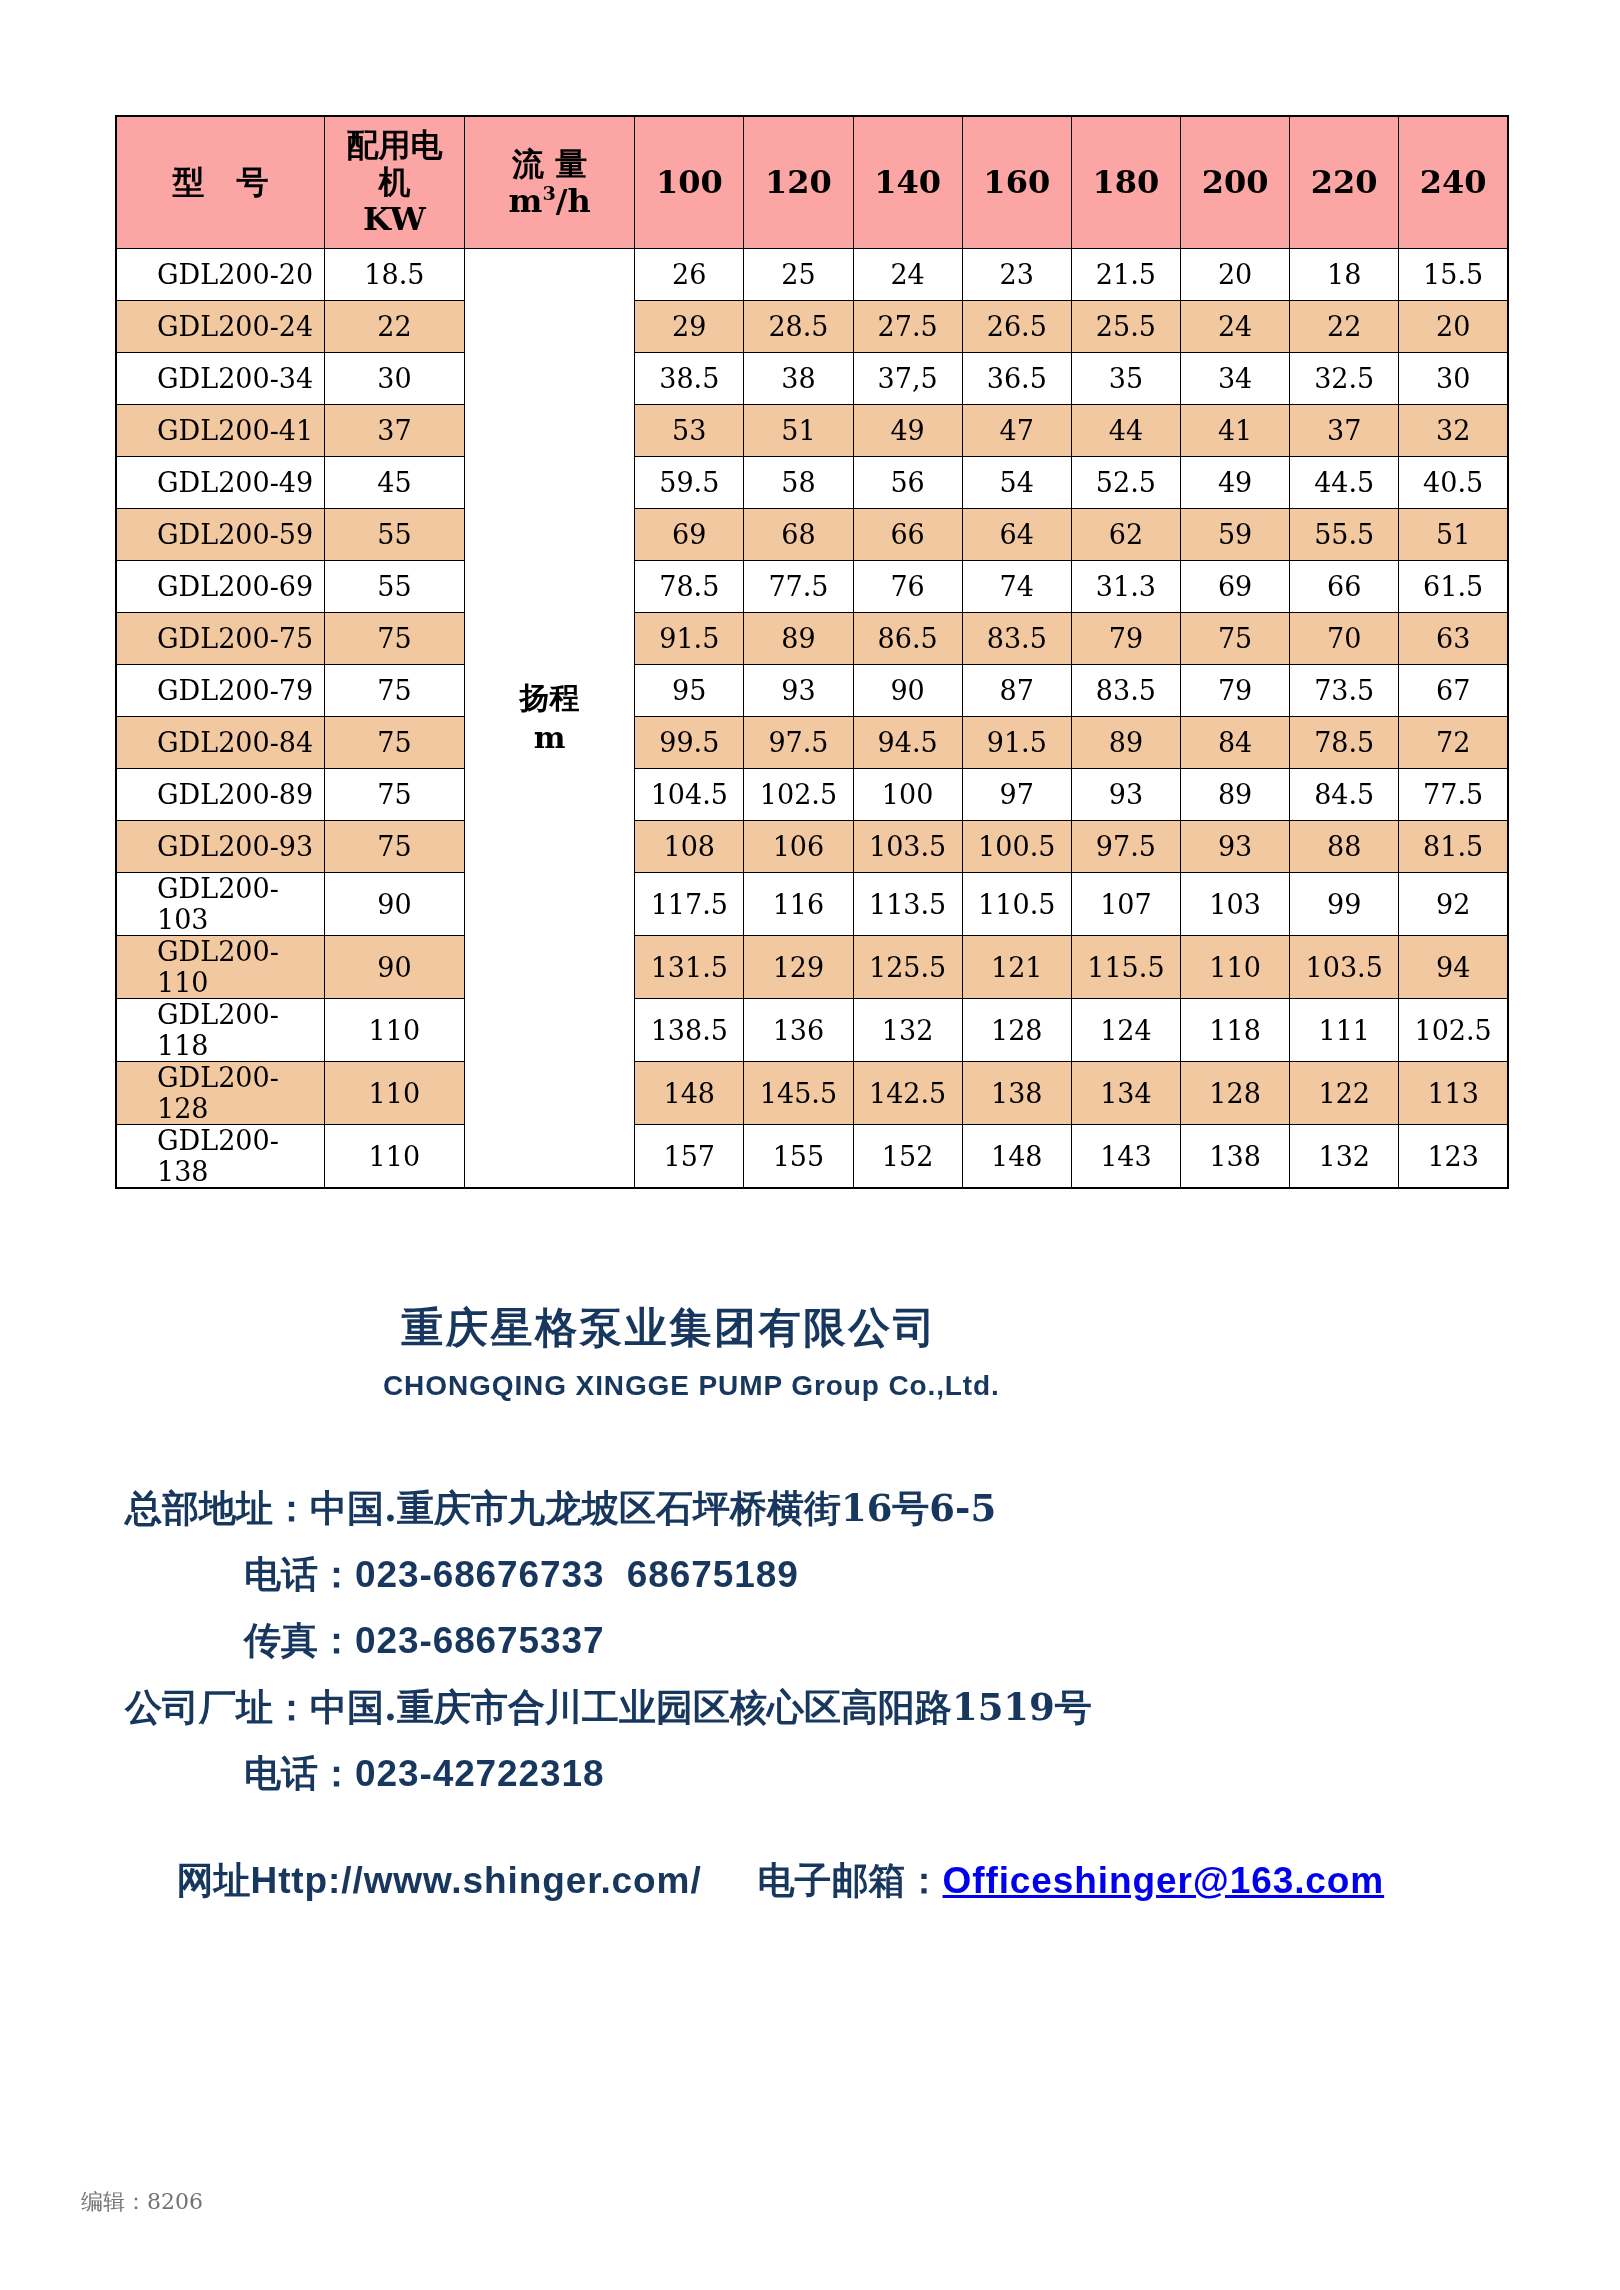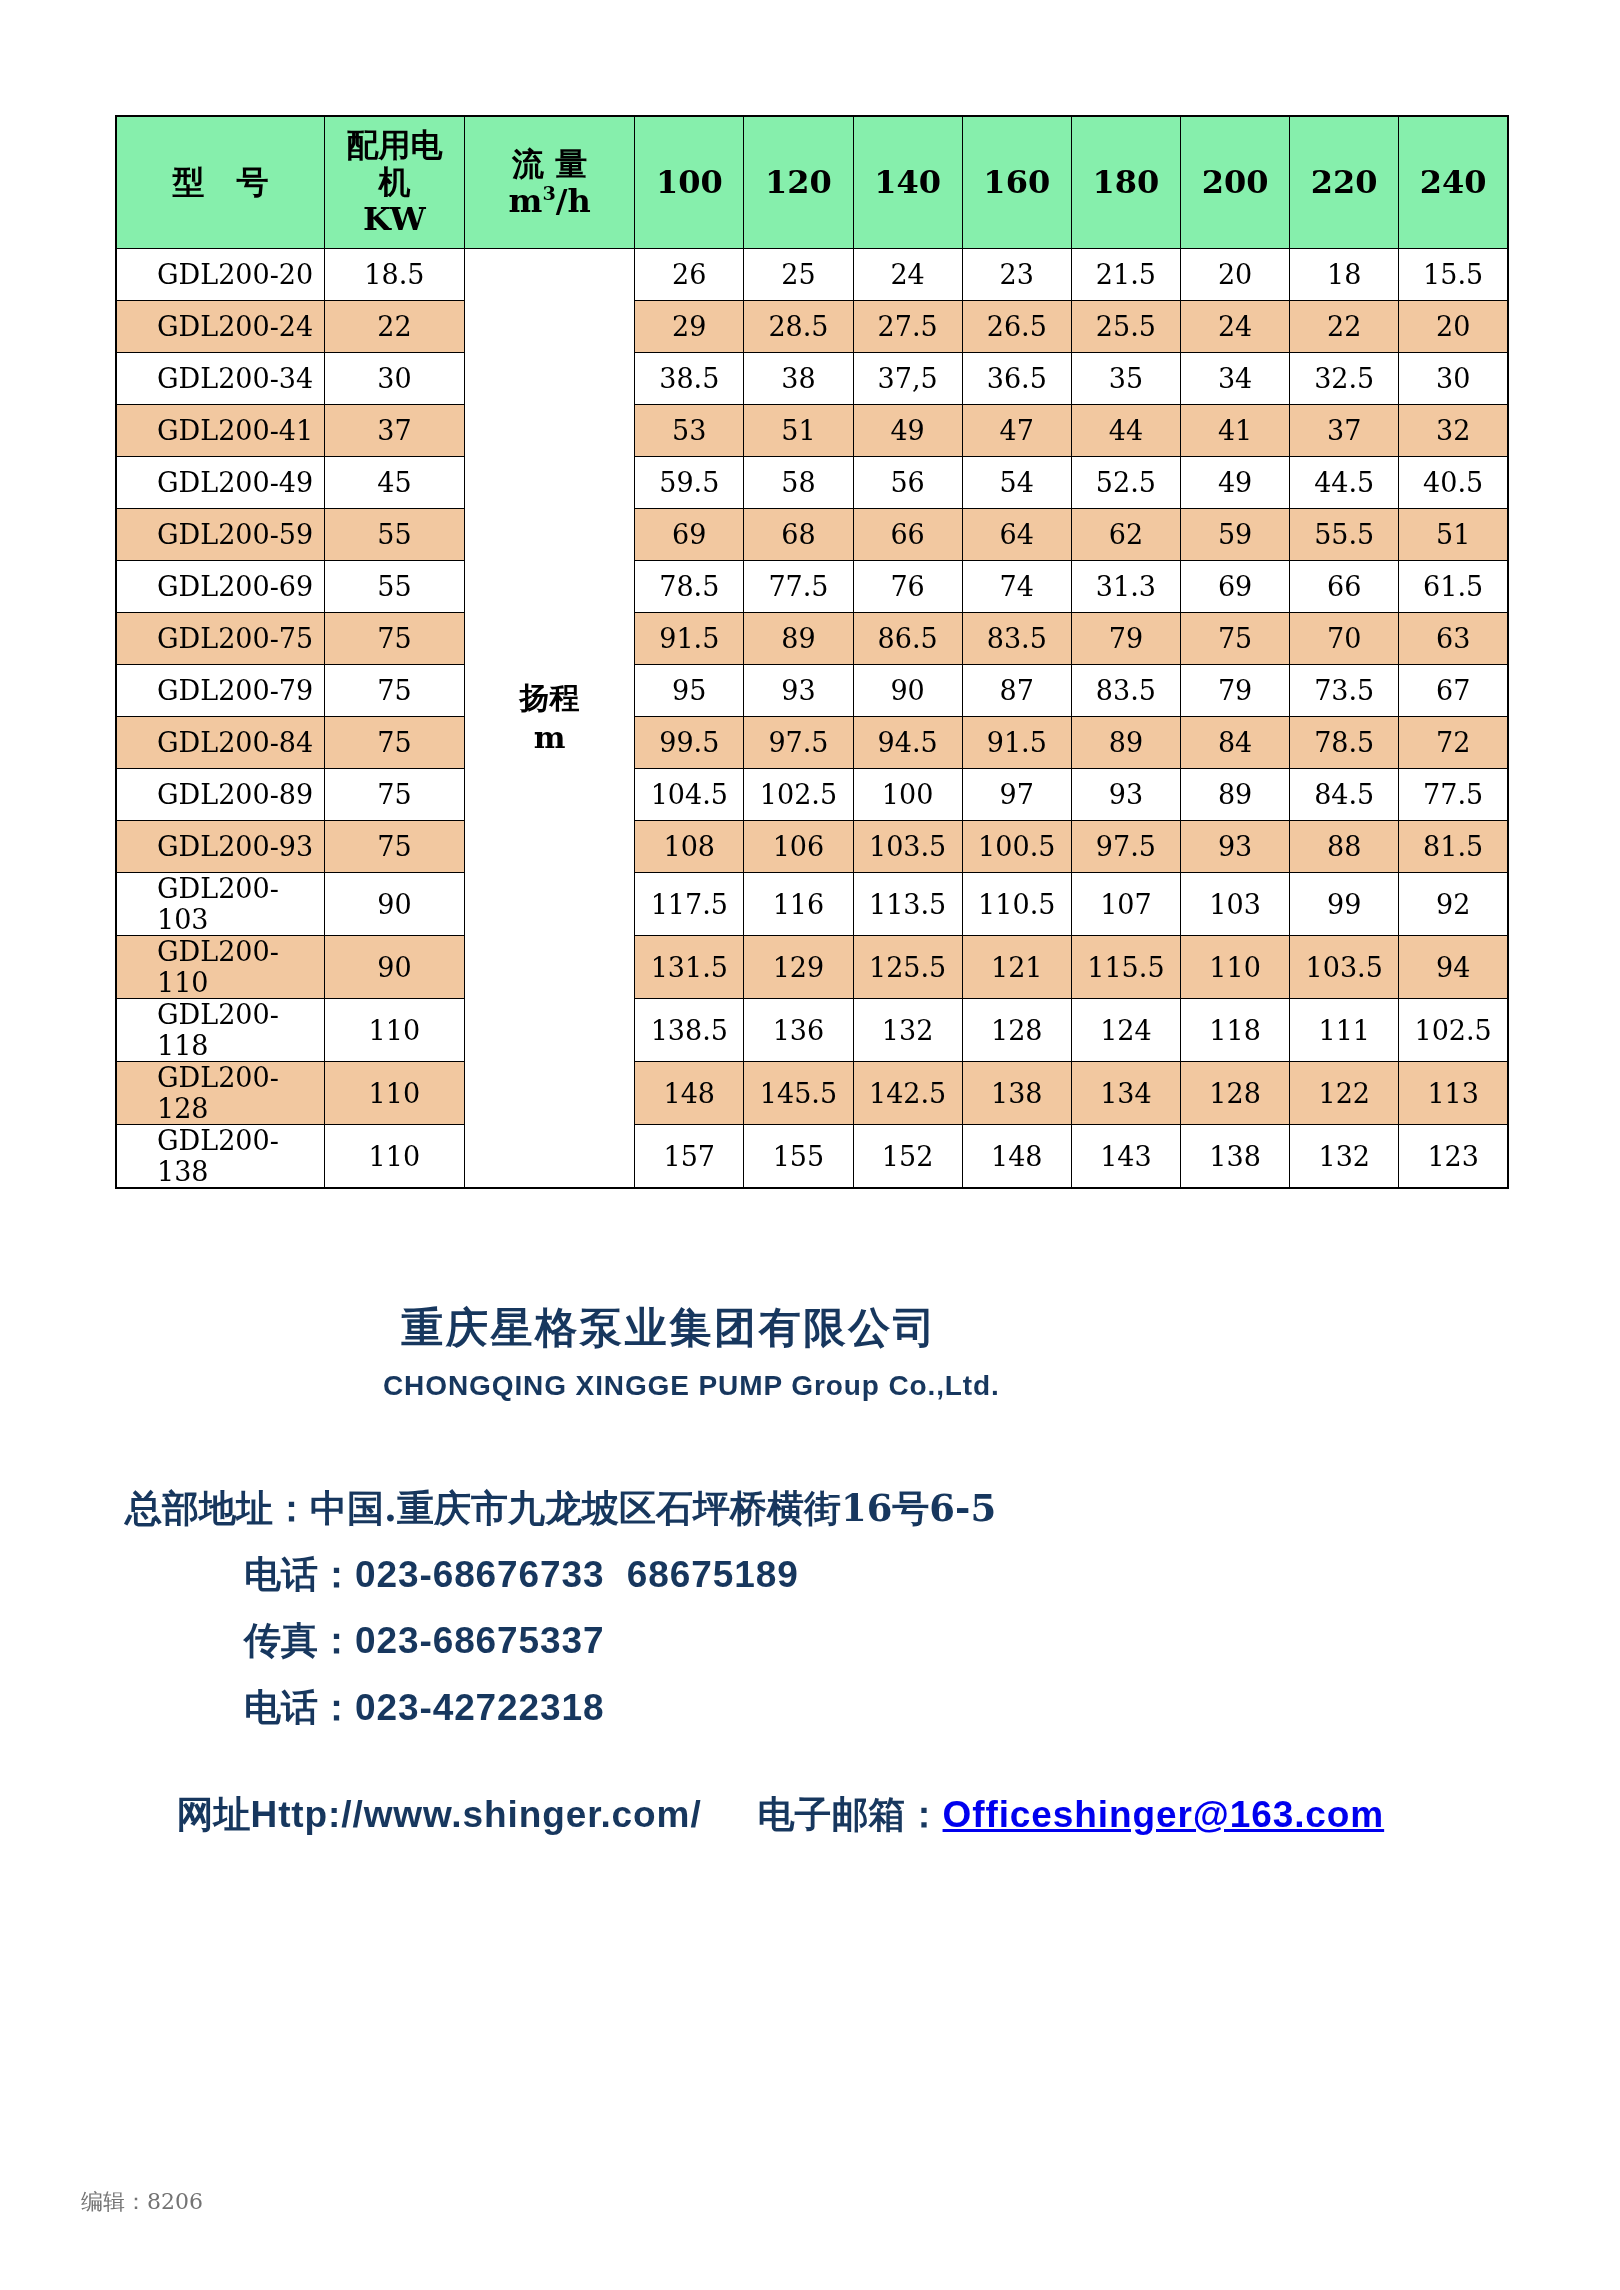--- a/index.html
+++ b/index.html
@@ -11,21 +11,21 @@
   table.spec{
     position:absolute;left:115px;top:115px;width:1394px;
     border-collapse:collapse;table-layout:fixed;
     border:2.7px solid #000;
   }
   table.spec th,table.spec td{
     border:1.8px solid #000;text-align:center;vertical-align:middle;
     padding:0;overflow:hidden;
   }
   table.spec thead th{
-    background:#86efac;height:131px;font-weight:bold;font-size:32px;line-height:1.15;
+    background:#fca5a5;height:131px;font-weight:bold;font-size:32px;line-height:1.15;
   }
   table.spec thead th .hline{display:block;}
   table.spec tbody td{height:51px;font-size:27px;background:#ffffff;}
   table.spec tbody tr.stripe td{background:#F2C8A0;}
   table.spec tbody td.model{text-align:left;padding-left:40px;}
   table.spec tbody td.flowcell{
     background:#ffffff !important;font-size:30px;font-weight:bold;line-height:1.35;
   }
   sup{font-size:0.6em;}
   
@@ -299,20 +299,21 @@
 
 <div class="company">
   <div class="cn">重庆星格泵业集团有限公司</div>
   <div class="en">CHONGQING XINGGE PUMP Group Co.,Ltd.</div>
 </div>
 
 <div class="contact">
   <div class="cline"><span>总部地址：</span><span>中国.重庆市九龙坡区石坪桥横街16号6-5</span></div>
   <div class="cline indent"><span>电话：</span><span class="num">023-68676733  68675189</span></div>
   <div class="cline indent"><span>传真：</span><span class="num">023-68675337</span></div>
+  <div class="cline"><span>公司厂址：</span><span>中国.重庆市合川工业园区核心区高阳路1519号</span></div>
   <div class="cline indent"><span>电话：</span><span class="num">023-42722318</span></div>
   <div class="cline">
     <span>网址</span><span class="num">Http://www.shinger.com/</span><span class="gap"></span><span>电子邮箱：</span><a class="email" href="#">Officeshinger@163.com</a>
   </div>
 </div>
 
 <div class="editor">编辑：8206</div>
 
 
 </body></html>

